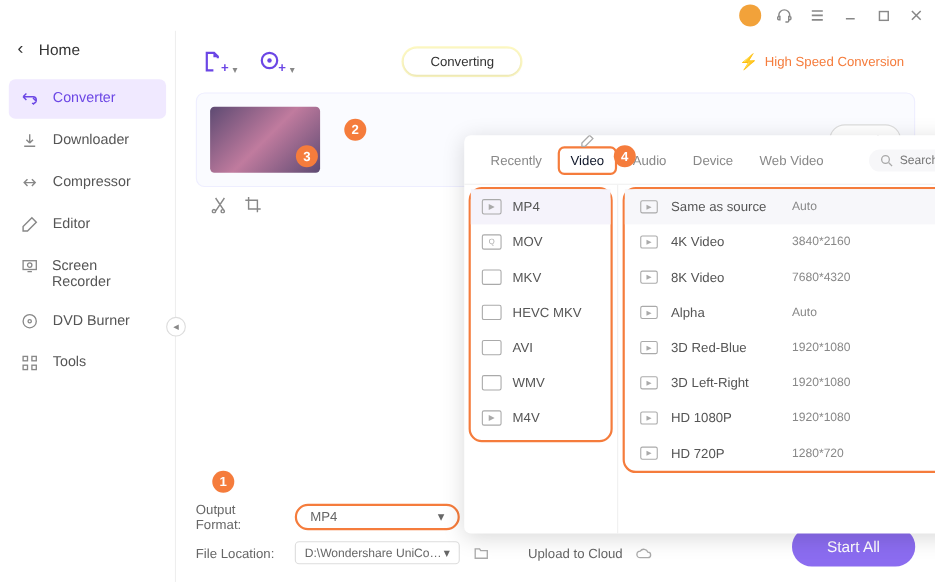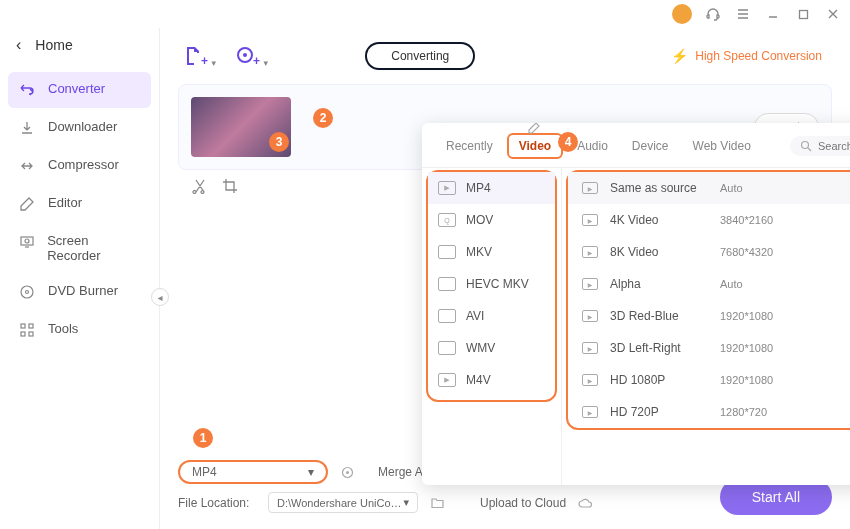--- a/index.html
+++ b/index.html
@@ -23,40 +23,40 @@
     .sidebar-item .side-icon { width: 18px; height: 18px; display: flex; align-items: center; justify-content: center; }
     .sidebar-collapser { position: absolute; right: -10px; top: 260px; width: 18px; height: 18px; background: #fff; border: 1px solid #ddd; border-radius: 50%; display: flex; align-items: center; justify-content: center; font-size: 10px; color: #888; cursor: pointer; }
     
     
     .content { flex: 1; padding: 12px 18px; position: relative; }
     .content-topbar { display: flex; align-items: center; gap: 20px; margin-bottom: 12px; }
     .top-icon-btn { width: 32px; height: 32px; display: flex; align-items: center; justify-content: center; color: #6b46e5; cursor: pointer; position: relative; }
     .top-icon-btn .plus-badge { position: absolute; bottom: 4px; right: 2px; font-size: 12px; color: #6b46e5; font-weight: bold; }
     .top-icon-btn .caret { position: absolute; bottom: 4px; right: -6px; font-size: 9px; color: #888; }
     
-    .center-pills { margin-left: auto; margin-right: auto; display: flex; background: #0f172a; border-radius: 16px; padding: 2px; }
+    .center-pills { margin-left: auto; margin-right: auto; display: flex; background: #fef9c3; border-radius: 16px; padding: 2px; }
     .pill { padding: 5px 24px; border-radius: 14px; font-size: 12px; color: #888; cursor: pointer; }
     .pill.active { background: #fff; box-shadow: 0 1px 3px rgba(0,0,0,0.1); color: #333; }
     
     .high-speed { margin-left: auto; display: flex; align-items: center; gap: 6px; color: #f57c3c; font-size: 12px; padding: 4px 10px; border-radius: 4px; cursor: pointer; }
     .bolt { font-size: 14px; }
     
     
     .video-card { background: #fafbff; border: 1px solid #eef; border-radius: 8px; padding: 12px; display: flex; align-items: center; gap: 12px; }
     .thumb { width: 100px; height: 60px; background: linear-gradient(135deg, #5d4a72 0%, #c07b9e 50%, #5d4a72 100%); border-radius: 4px; }
     .card-right { margin-left: auto; display: flex; align-items: center; gap: 8px; }
     .convert-btn { border: 1px solid #ddd; background: #fff; padding: 6px 18px; border-radius: 16px; font-size: 12px; color: #666; cursor: pointer; }
     .card-tools { display: flex; gap: 14px; margin-top: 8px; margin-left: 14px; color: #888; }
     .card-tool { cursor: pointer; }
     
     
     .format-popup { position: absolute; left: 262px; top: 95px; width: 492px; height: 362px; background: #fff; box-shadow: 0 4px 20px rgba(0,0,0,0.15); border-radius: 6px; z-index: 50; overflow: hidden; }
     .popup-topbar { display: flex; align-items: center; padding: 10px 14px 8px; gap: 4px; border-bottom: 1px solid #f0f0f0; }
     .popup-tab { padding: 4px 10px; font-size: 12px; color: #888; cursor: pointer; border-radius: 4px; }
-    .popup-tab.active-video { color: #c2410c; font-weight: 700; border: 2px solid #f57c3c; border-radius: 6px; }
+    .popup-tab.active-video { color: #0f172a; font-weight: 400; border: 2px solid #f57c3c; border-radius: 6px; }
     .popup-search { margin-left: auto; display: flex; align-items: center; gap: 6px; background: #f7f7f9; border-radius: 14px; padding: 4px 10px; width: 110px; }
     .popup-search input { border: none; background: transparent; font-size: 11px; width: 70px; outline: none; color: #888; }
     
     .popup-body { display: flex; height: calc(100% - 44px); }
     .format-column { width: 140px; border-right: 1px solid #f0f0f0; overflow-y: auto; position: relative; }
     .format-column-inner { border: 2px solid #f57c3c; border-radius: 12px; margin: 2px 4px; padding-bottom: 4px; }
     .format-item { display: flex; align-items: center; gap: 10px; padding: 9px 10px; font-size: 12px; color: #555; cursor: pointer; }
     .format-item.active { background: #f5f3fb; }
     .format-item .fmt-icon { width: 18px; height: 14px; border: 1.2px solid #aaa; border-radius: 2px; display: flex; align-items: center; justify-content: center; font-size: 7px; color: #aaa; }
     
@@ -337,20 +337,21 @@
       </div>
     </div>
 
     <div class="anno-badge" style="left:33px; top:400px;">1</div>
     <div class="anno-badge" style="left:153px; top:80px;">2</div>
     <div class="anno-badge" style="left:109px; top:104px;">3</div>
     <div class="anno-badge" style="left:398px; top:104px;">4</div>
 
     <div class="bottom-bar">
       <div class="bottom-row">
+        <span class="bottom-label">Output Format:</span>
         <div class="output-dropdown">
           <span>MP4</span>
           <span>▾</span>
         </div>
         <span class="gear-ic">
             <svg width="15" height="15" viewBox="0 0 15 15">
               <circle cx="7.5" cy="7.5" r="5" fill="none" stroke="#aaa" stroke-width="1.2"></circle>
               <circle cx="7.5" cy="7.5" r="1.5" fill="#aaa"></circle>
             </svg>
           </span>

